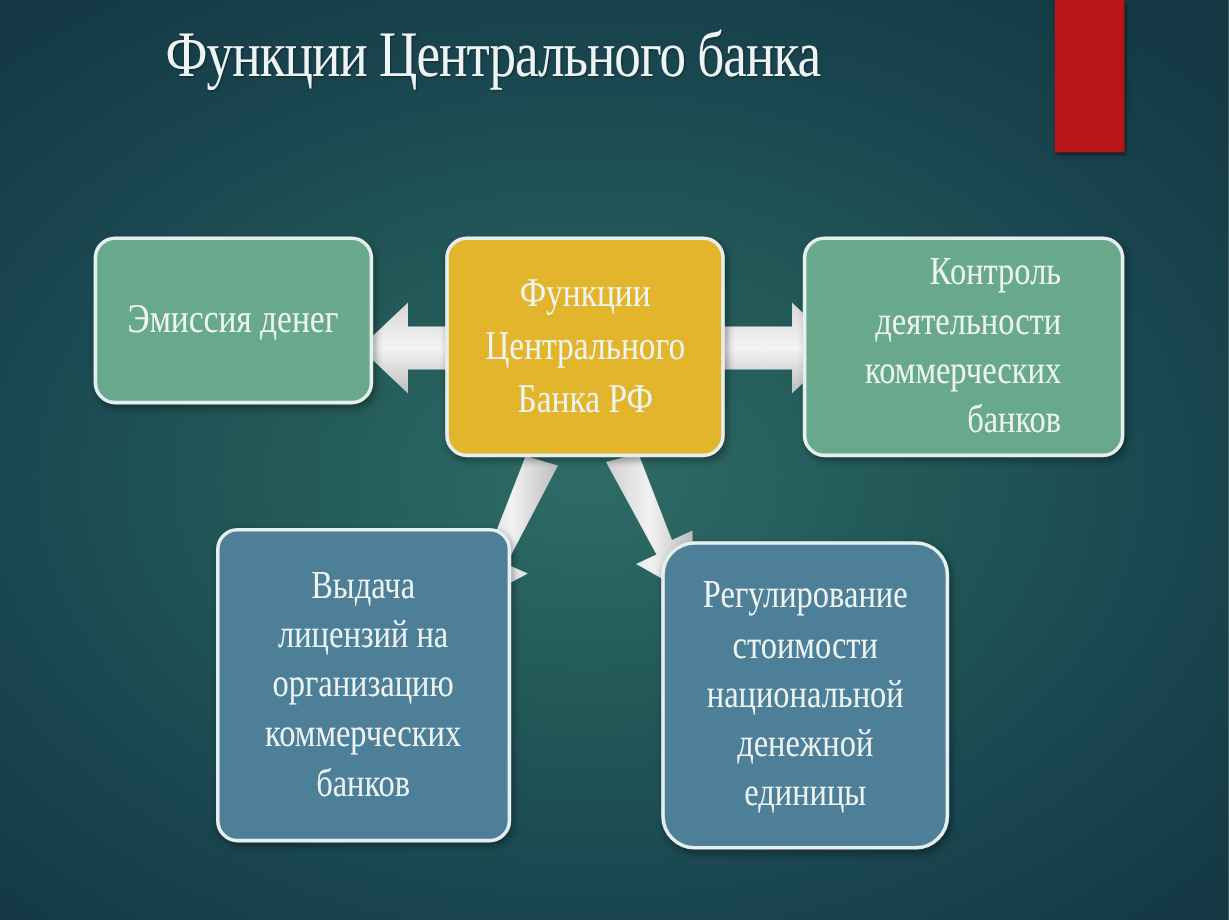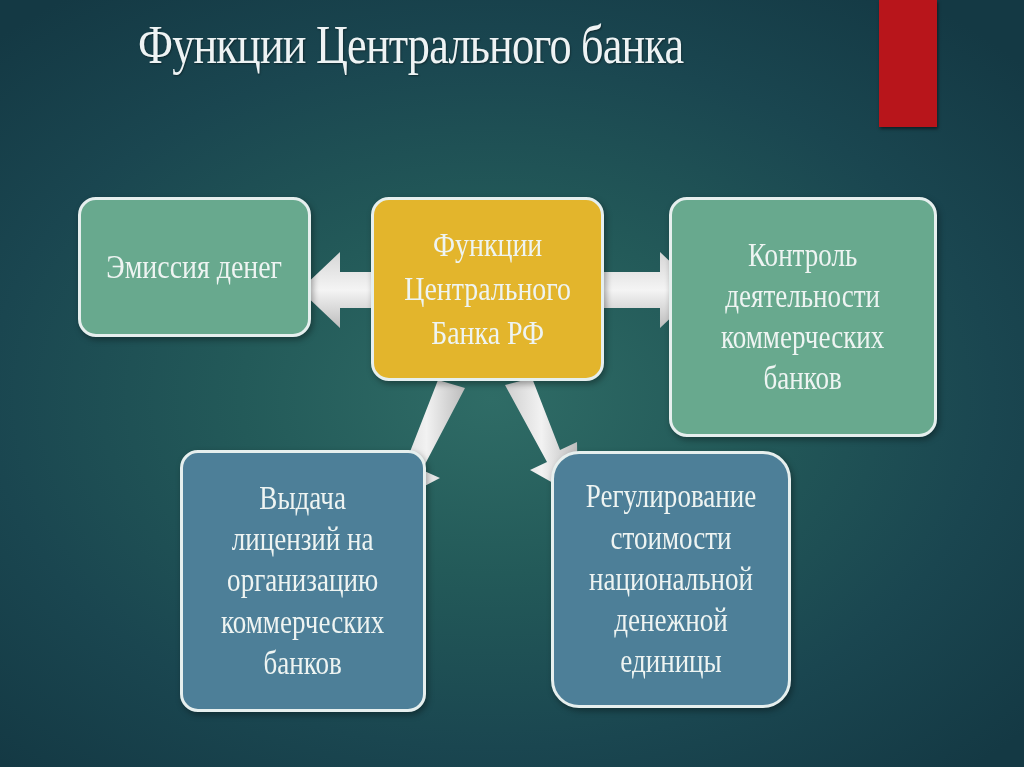--- a/index.html
+++ b/index.html
@@ -50,27 +50,27 @@
 </svg>
 
 <div class="box green" style="left:78px;top:197px;width:233px;height:140px;">
   <span>Эмиссия денег</span>
 </div>
 <div class="box gold" style="left:371px;top:197px;width:233px;height:184px;">
   <span>Функции
 Центрального
 Банка РФ</span>
 </div>
-<div class="box green" style="left:669px;top:197px;width:268px;height:240px;font-size:33px;line-height:1.25;">
+<div class="box green" style="left:669px;top:197px;width:268px;height:184px;font-size:33px;line-height:1.25;text-align:right;">
   <span>Контроль
 деятельности
 коммерческих
 банков</span>
 </div>
-<div class="box blue" style="left:180px;top:440px;width:246px;height:262px;font-size:33px;line-height:1.25;margin-top:10px;">
+<div class="box blue" style="left:180px;top:440px;width:246px;height:262px;font-size:33px;line-height:1.25;">
   <span>Выдача
 лицензий на
 организацию
 коммерческих
 банков</span>
 </div>
 <div class="box blue" style="left:551px;top:451px;width:240px;height:257px;font-size:33px;line-height:1.25;border-radius:28px;">
   <span>Регулирование
 стоимости
 национальной

